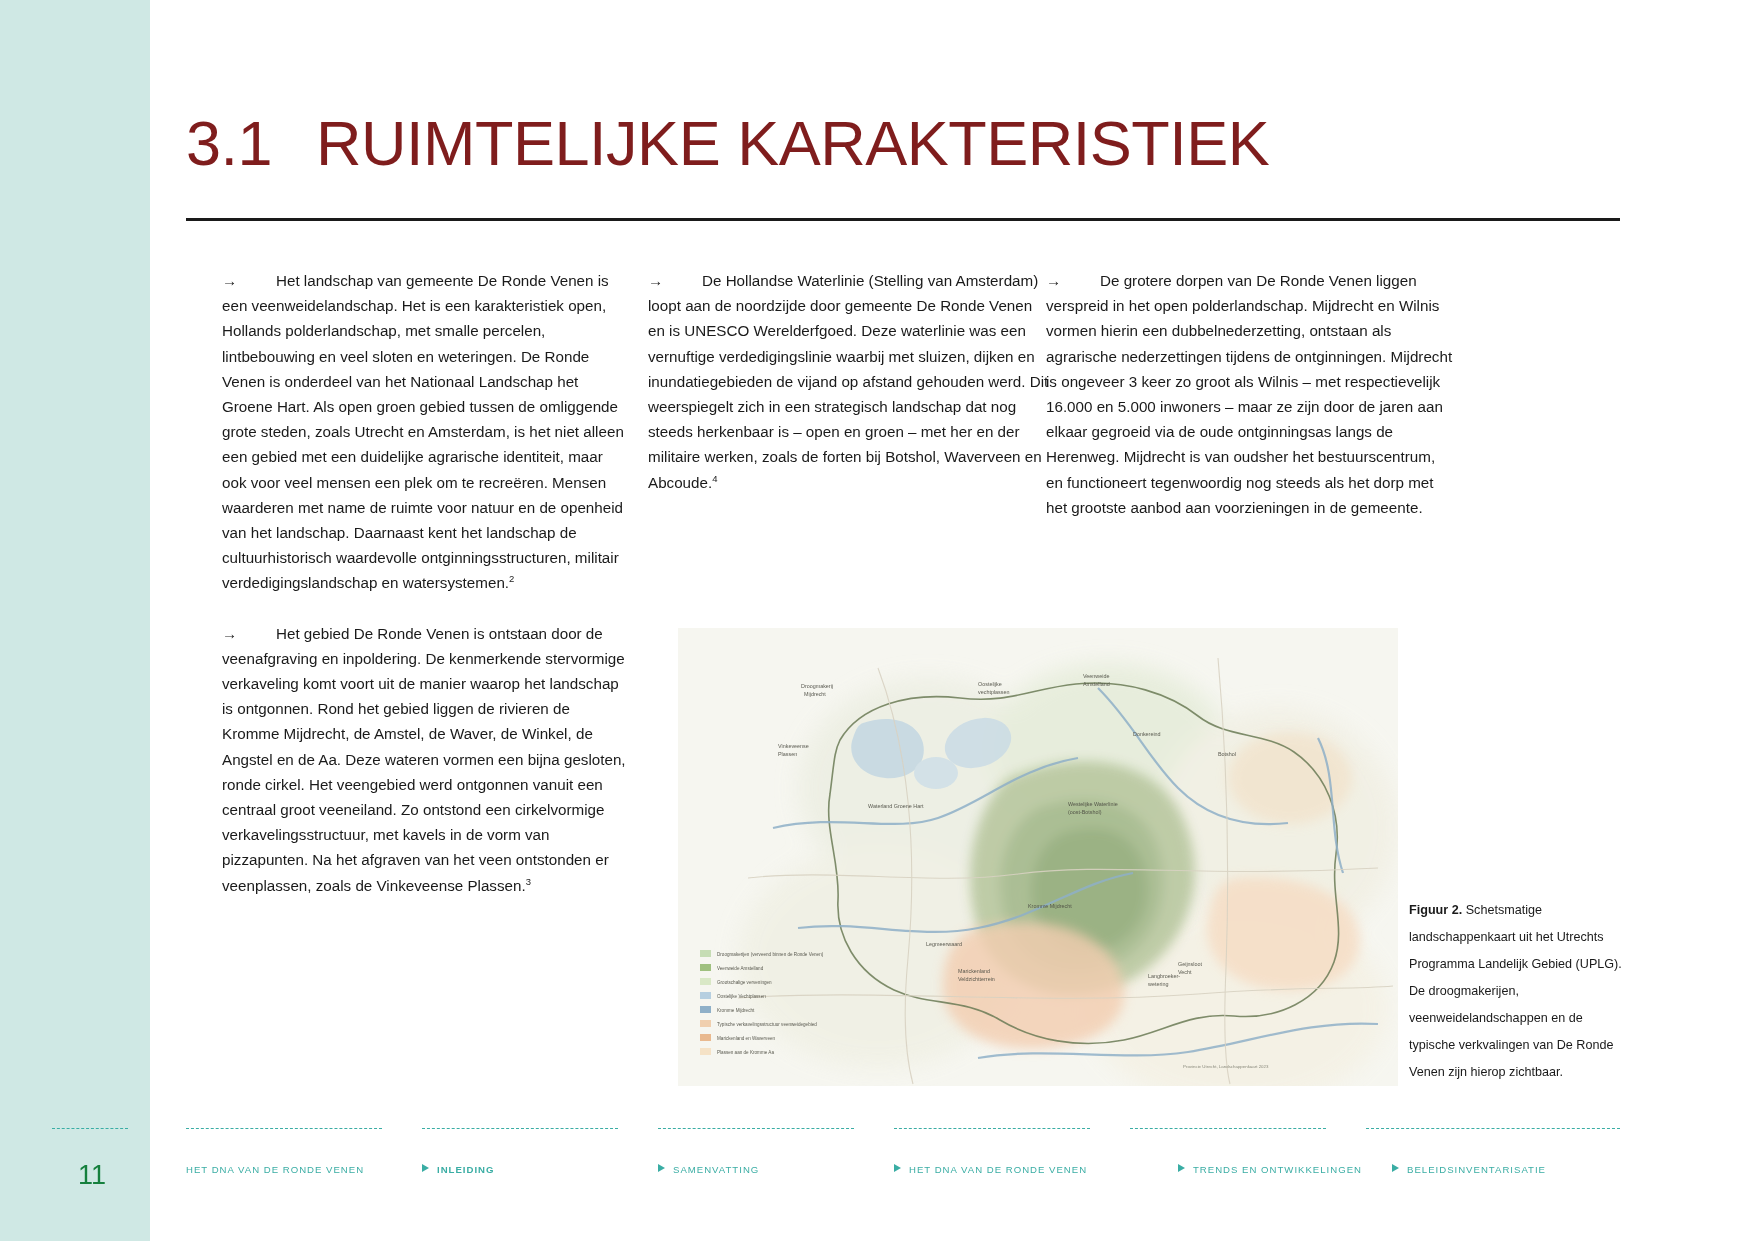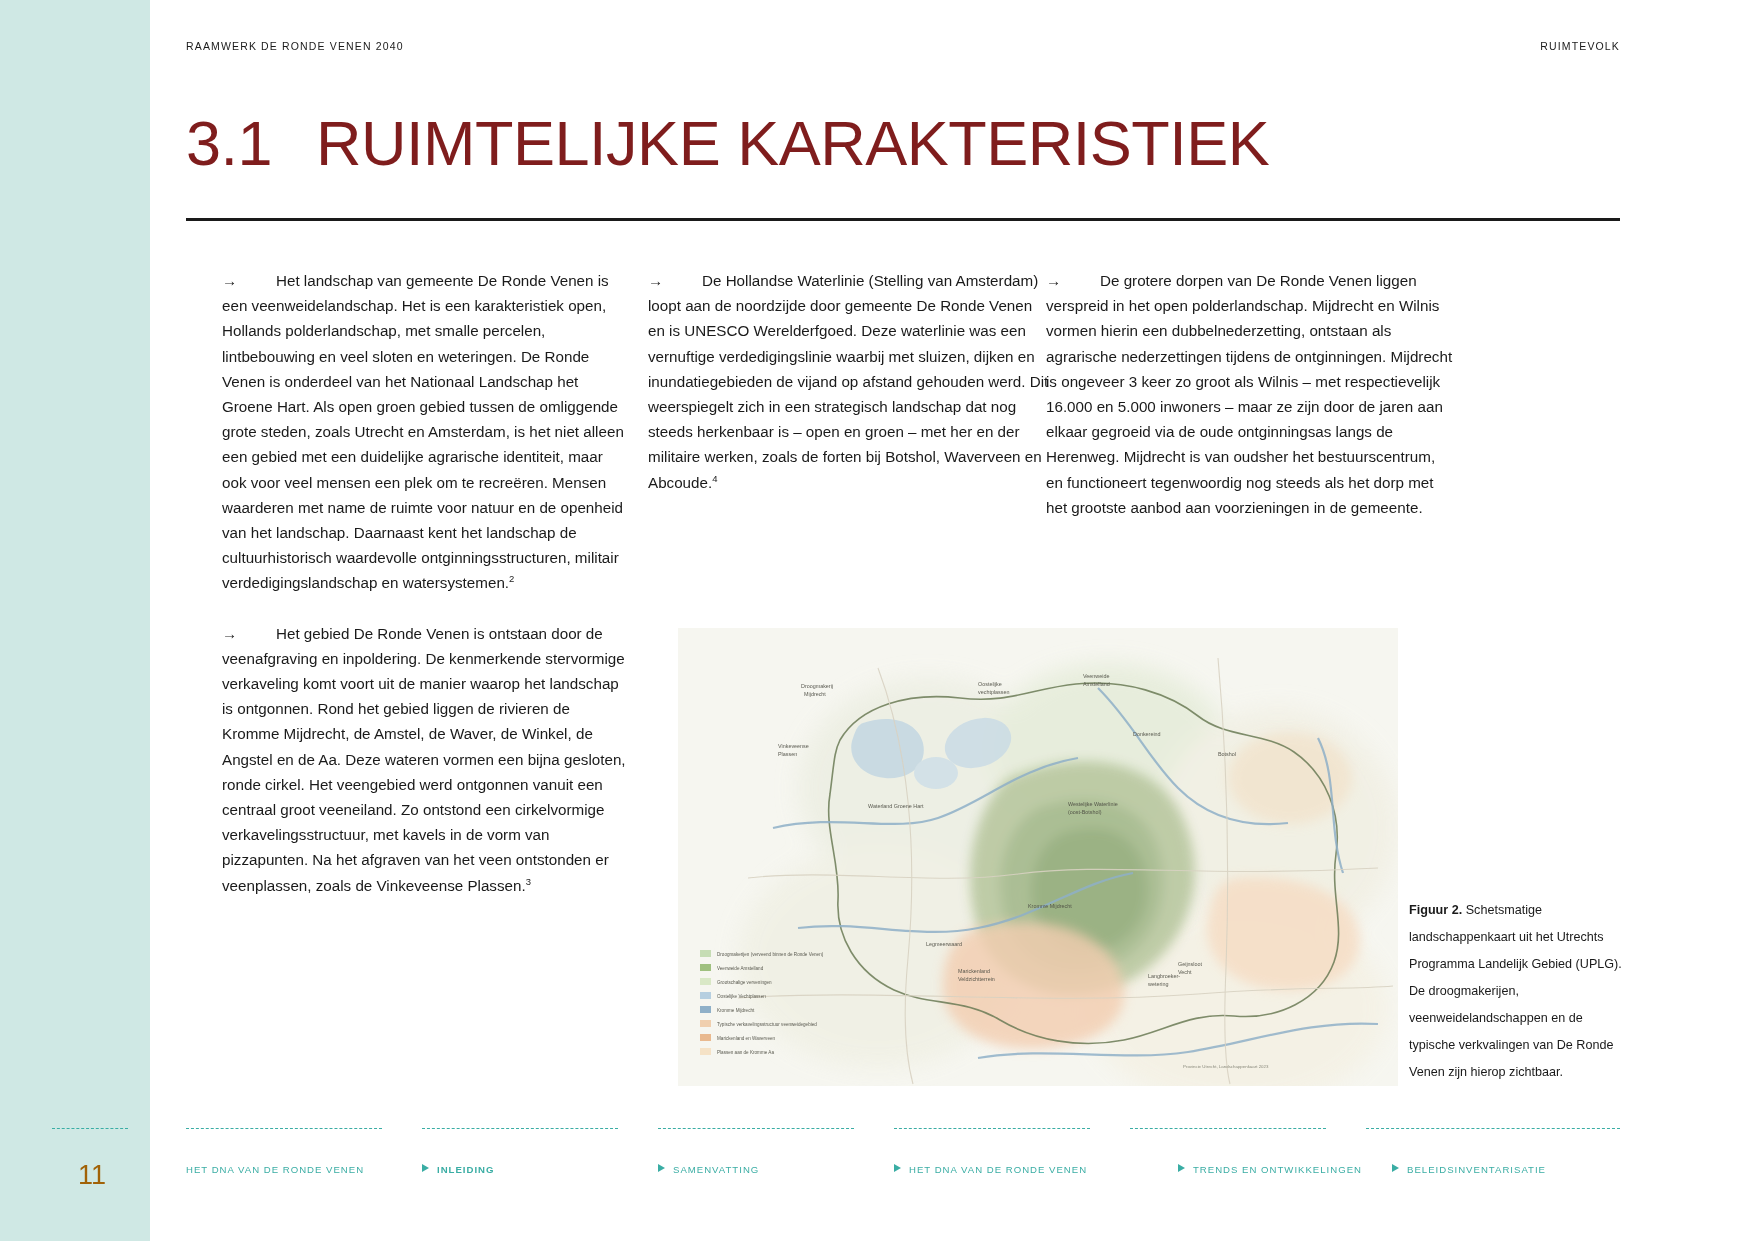--- a/index.html
+++ b/index.html
@@ -122,21 +122,21 @@
     font-size: 12.6px;
     line-height: 27px;
     color: #1a1a1a;
   }
   .caption b { font-weight: 700; }
 
   .pagenum {
     position: absolute;
     left: 78px; top: 1160px;
     font-size: 27px;
-    color: #a16207;
+    color: #15803d;
     font-weight: 400;
   }
 
   .dash-line {
     position: absolute;
     top: 1128px;
     height: 1px;
     border-top: 1.5px dashed #3aada4;
   }
 
@@ -160,24 +160,20 @@
   }
 </style>
 </head>
 <body>
 
 <div class="page">
 
   <div class="spine"></div>
   <div class="spine-inner"></div>
 
-  <div class="header">
-    <span class="header-left">RAAMWERK DE RONDE VENEN 2040</span>
-    <span class="header-right">RUIMTEVOLK</span>
-  </div>
 
   <div class="title">
     <span class="num">3.1</span><span>RUIMTELIJKE KARAKTERISTIEK</span>
   </div>
   <div class="title-rule"></div>
 
   <div class="col" id="col1">
     <div class="para">
       <span class="arrow">→</span><span>Het landschap van gemeente De Ronde Venen is een veenweidelandschap. Het is een karakteristiek open, Hollands polderlandschap, met smalle percelen, lintbebouwing en veel sloten en weteringen. De Ronde Venen is onderdeel van het Nationaal Landschap het Groene Hart. Als open groen gebied tussen de omliggende grote steden, zoals Utrecht en Amsterdam, is het niet alleen een gebied met een duidelijke agrarische identiteit, maar ook voor veel mensen een plek om te recreëren. Mensen waarderen met name de ruimte voor natuur en de openheid van het landschap. Daarnaast kent het landschap de cultuurhistorisch waardevolle ontginningsstructuren, militair verdedigingslandschap en watersystemen.</span><sup>2</sup>
     </div>

